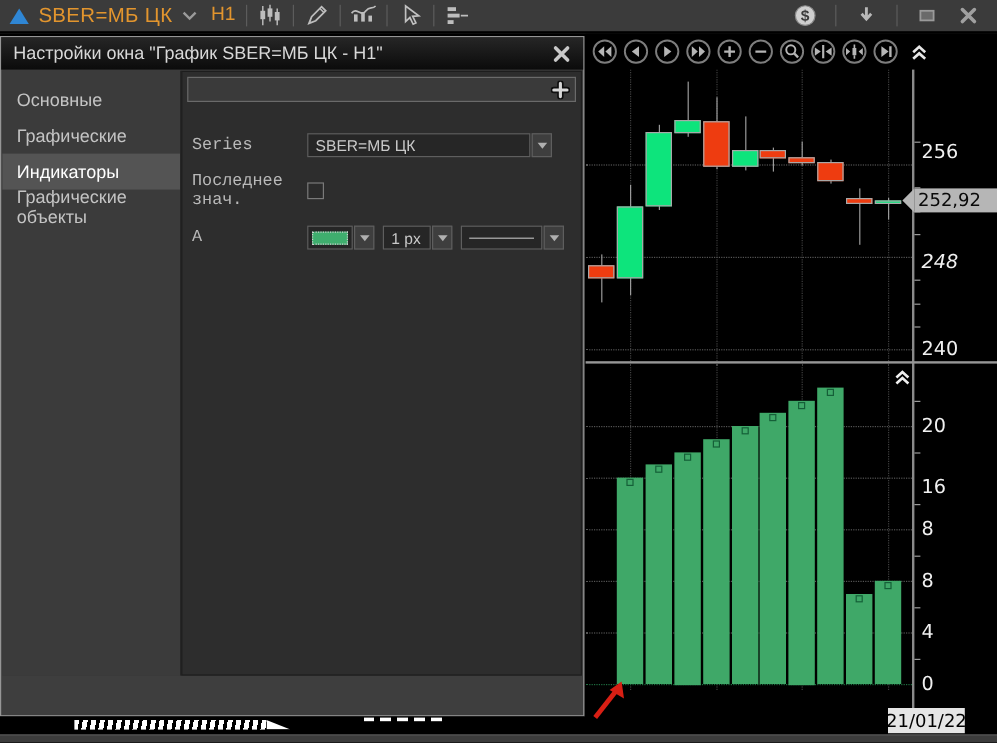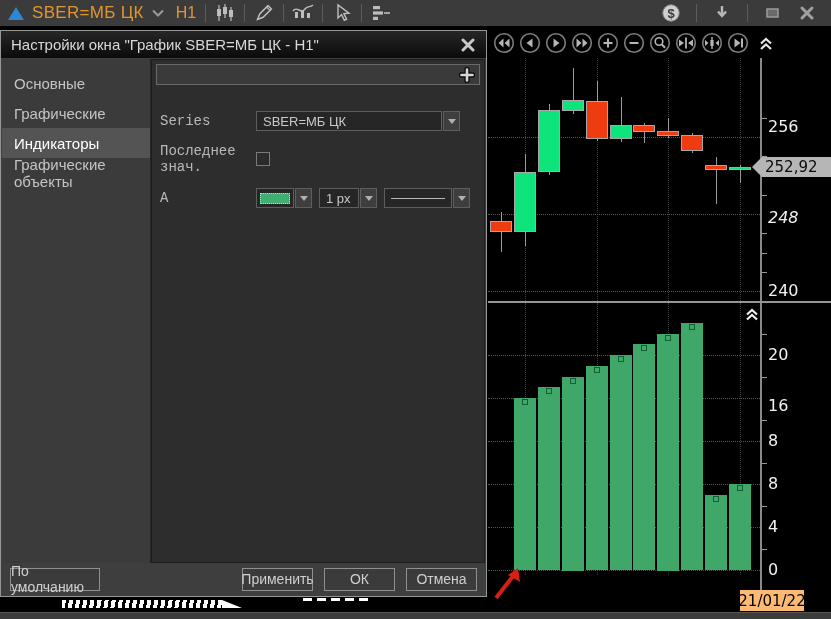--- a/index.html
+++ b/index.html
@@ -37,21 +37,21 @@
   .body{position:absolute;width:22px;border:1px solid #a8a8a8;}
   .vbar{position:absolute;width:22px;}
   .vmark{position:absolute;width:6px;height:6px;border:1px solid #155f38;}
   .axis-label{position:absolute;left:6px;color:#f0f0f0;font-size:16px;font-family:"DejaVu Sans",sans-serif;}
   .minor-tick{position:absolute;left:0;width:5px;height:1px;background:#9a9a9a;}
   .price-tag{position:absolute;left:-10px;right:0;height:20px;display:flex;align-items:center;}
   .tag-arrow{width:0;height:0;border-top:10px solid transparent;border-bottom:10px solid transparent;border-right:10px solid #b6b6b6;}
   .tag-box{flex:1;height:20px;background:#b6b6b6;color:#0a0a0a;font-size:15px;display:flex;align-items:center;padding-left:3px;font-family:"DejaVu Sans",sans-serif;}
   .time-tick{position:absolute;top:0;width:1px;height:6px;background:#cfcfcf;}
   .time-label{position:absolute;top:2px;color:#f2f2f2;font-size:15px;font-family:"DejaVu Sans",sans-serif;}
-  .date-tag{position:absolute;left:252px;top:562px;width:64px;height:21px;background:#fdba74;color:#000;
+  .date-tag{position:absolute;left:252px;top:562px;width:64px;height:21px;background:#e5e5e5;color:#000;
             font-size:15px;display:flex;align-items:center;justify-content:center;font-family:"DejaVu Sans",sans-serif;}
   .pane-collapse{position:absolute;left:256px;top:278px;}
   .nav-collapse{margin-left:2px;}
   .red-arrow{position:absolute;left:2px;top:538px;}
 
   
   .dialog{position:absolute;left:0;top:30px;width:487px;height:567px;background:#3e3e3e;border:1px solid #969696;}
   .dlg-title{height:27px;background:linear-gradient(#262626,#0b0b0b);display:flex;align-items:center;
              color:#d8d8d8;font-size:15px;padding:0 10px;}
   .dlg-close{margin-left:auto;cursor:default;display:flex;}
@@ -430,27 +430,20 @@
                   <span class="style-line"></span>
                 </span>
               <span class="combo-arrow">
                   <i></i>
                 </span>
             </span>
           </div>
         </div>
       </div>
     </div>
-    <div class="dlg-footer">
-      <div class="btn btn-default">По умолчанию</div>
-      <div class="footer-spacer"></div>
-      <div class="btn btn-right">Применить</div>
-      <div class="btn btn-right">ОК</div>
-      <div class="btn btn-right">Отмена</div>
-    </div>
   </div>
 
   <div class="under-strip">
     <div class="art-left"></div>
     <div class="art-tri"></div>
     <div class="art-mid"></div>
   </div>
   <div class="bottom-bar"></div>
 
 </div>

